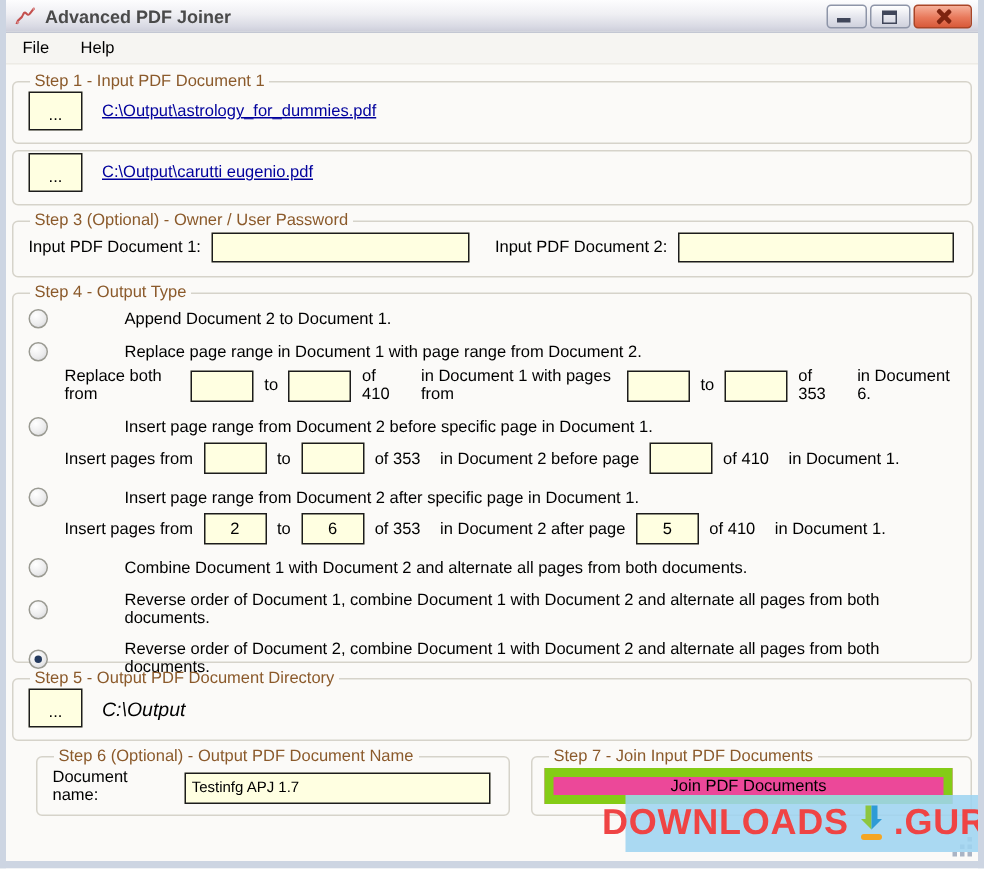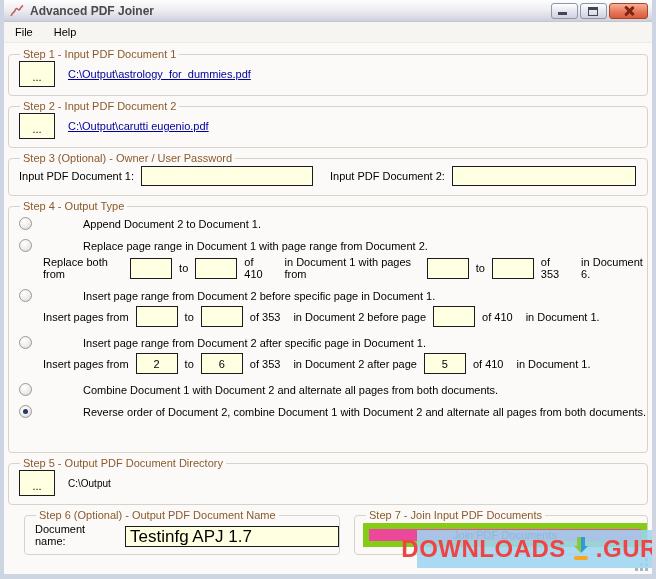--- a/index.html
+++ b/index.html
@@ -56,34 +56,34 @@
     padding-left: 9px; font-size: 11px; color: #000;
     border-bottom: 1px solid #EDEBE6;
   }
   .menu-item { cursor: default; padding: 2px 2px; }
 
   
   .client { position: relative; padding: 5px 4px 0 4px; }
 
   fieldset {
     border: 1px solid #D6D3CA; border-radius: 4px;
-    margin: 0 0 4px 0; padding: 0 0 2px 8px;
+    margin: 0 0 4px 0; padding: 0 12px 2px 8px;
     background: transparent;
   }
   legend { font-size: 11px; color: #8B5A2B; padding: 0 3px; margin-left: 3px; white-space: nowrap; }
 
   .file-row { display: flex; align-items: center; gap: 13px; padding: 1px 0 6px 2px; }
   .browse-btn {
     width: 36px; height: 26px; background: #FFFFE1;
     border: 1px solid #1C1C1C; font-size: 11px; color:#000;
     display: flex; align-items: flex-end; justify-content: center;
     padding-bottom: 7px; cursor: pointer; line-height: 4px;
   }
   .file-link { font-size: 11px; color: #00009C; text-decoration: underline; cursor: pointer; }
-  .plain-path { font-size: 10px; color: #000; }
+  .plain-path { font-size: 13px; color: #000; font-style: italic; }
 
   .pw-row { display: flex; align-items: center; padding: 2px 0 7px 2px; font-size: 11px; }
   .pw-row label { white-space: nowrap; }
   .pw-input {
     height: 20px; background: #FFFFE1; border: 1px solid #1C1C1C;
     font-family: "Liberation Sans", sans-serif; font-size: 11px; padding: 0 3px;
   }
   .pw1 { width: 172px; margin-left: 7px; }
   .lbl2 { margin-left: 17px; }
   .pw2 { width: 184px; margin-left: 7px; }
@@ -110,21 +110,21 @@
   .sp { margin-left: 6px; }
 
   
   .bottom-row { display: flex; gap: 14px; }
   .step6 { width: 316px; flex: none; margin-bottom: 0; margin-left: 16px; }
   .step7 { flex: 1; margin-bottom: 0; }
   .name-row { display: flex; align-items: flex-end; padding: 2px 0 5px 2px; font-size: 11px; }
   .name-input {
     width: 214px; height: 21px; margin-left: 8px;
     background: #FFFFE1; border: 1px solid #1C1C1C;
-    font-family: "Liberation Sans", sans-serif; font-size: 17px; padding: 0 4px;
+    font-family: "Liberation Sans", sans-serif; font-size: 10px; padding: 0 4px;
   }
   .join-btn {
     width: 100%; height: 24px; margin: 2px 0 5px 0;
     background: #ec4899; border: 6px solid #84cc16;
     font-family: "Liberation Sans", sans-serif; font-size: 11px; color: #000; cursor: pointer;
   }
 
   
   .watermark {
     position: absolute; left: 413px; top: 530px; width: 243px; height: 38px;
@@ -178,21 +178,20 @@
 
     <fieldset>
       <legend>Step 1 - Input PDF Document 1</legend>
       <div class="file-row">
         <button class="browse-btn">...</button>
         <a class="file-link">C:\Output\astrology_for_dummies.pdf</a>
       </div>
     </fieldset>
 
     <fieldset>
-      <legend>Step 2 - Input PDF Document 2</legend>
       <div class="file-row">
         <button class="browse-btn">...</button>
         <a class="file-link">C:\Output\carutti eugenio.pdf</a>
       </div>
     </fieldset>
 
     <fieldset>
       <legend>Step 3 (Optional) - Owner / User Password</legend>
       <div class="pw-row">
         <label>Input PDF Document 1:</label>
@@ -258,20 +257,24 @@
         <input class="pg-input" type="text" value="5" style="">
         <span>of 410</span>
         <span class="sp">in Document 1.</span>
       </div>
 
       <div class="opt">
         <span class="radio"></span>
         <span>Combine Document 1 with Document 2 and alternate all pages from both documents.</span>
       </div>
 
+      <div class="opt">
+        <span class="radio"></span>
+        <span>Reverse order of Document 1, combine Document 1 with Document 2 and alternate all pages from both documents.</span>
+      </div>
 
       <div class="opt">
         <span class="radio checked"></span>
         <span>Reverse order of Document 2, combine Document 1 with Document 2 and alternate all pages from both documents.</span>
       </div>
     </fieldset>
 
     <fieldset>
       <legend>Step 5 - Output PDF Document Directory</legend>
       <div class="file-row">

